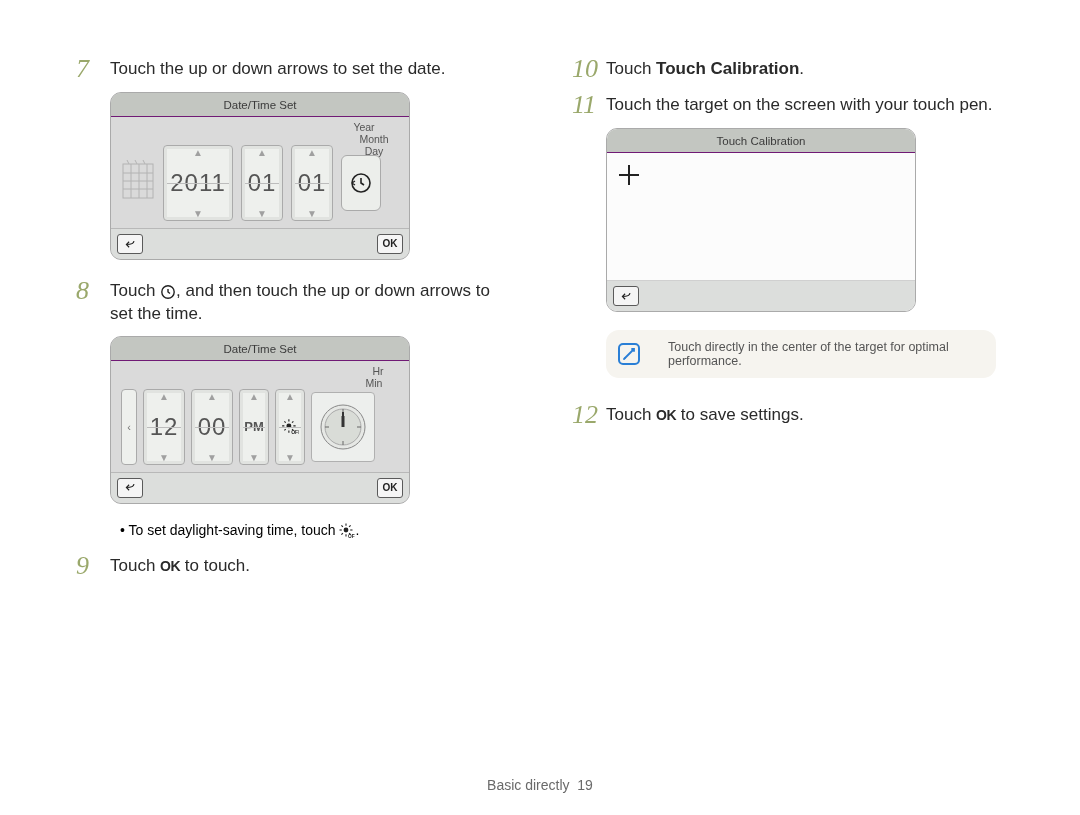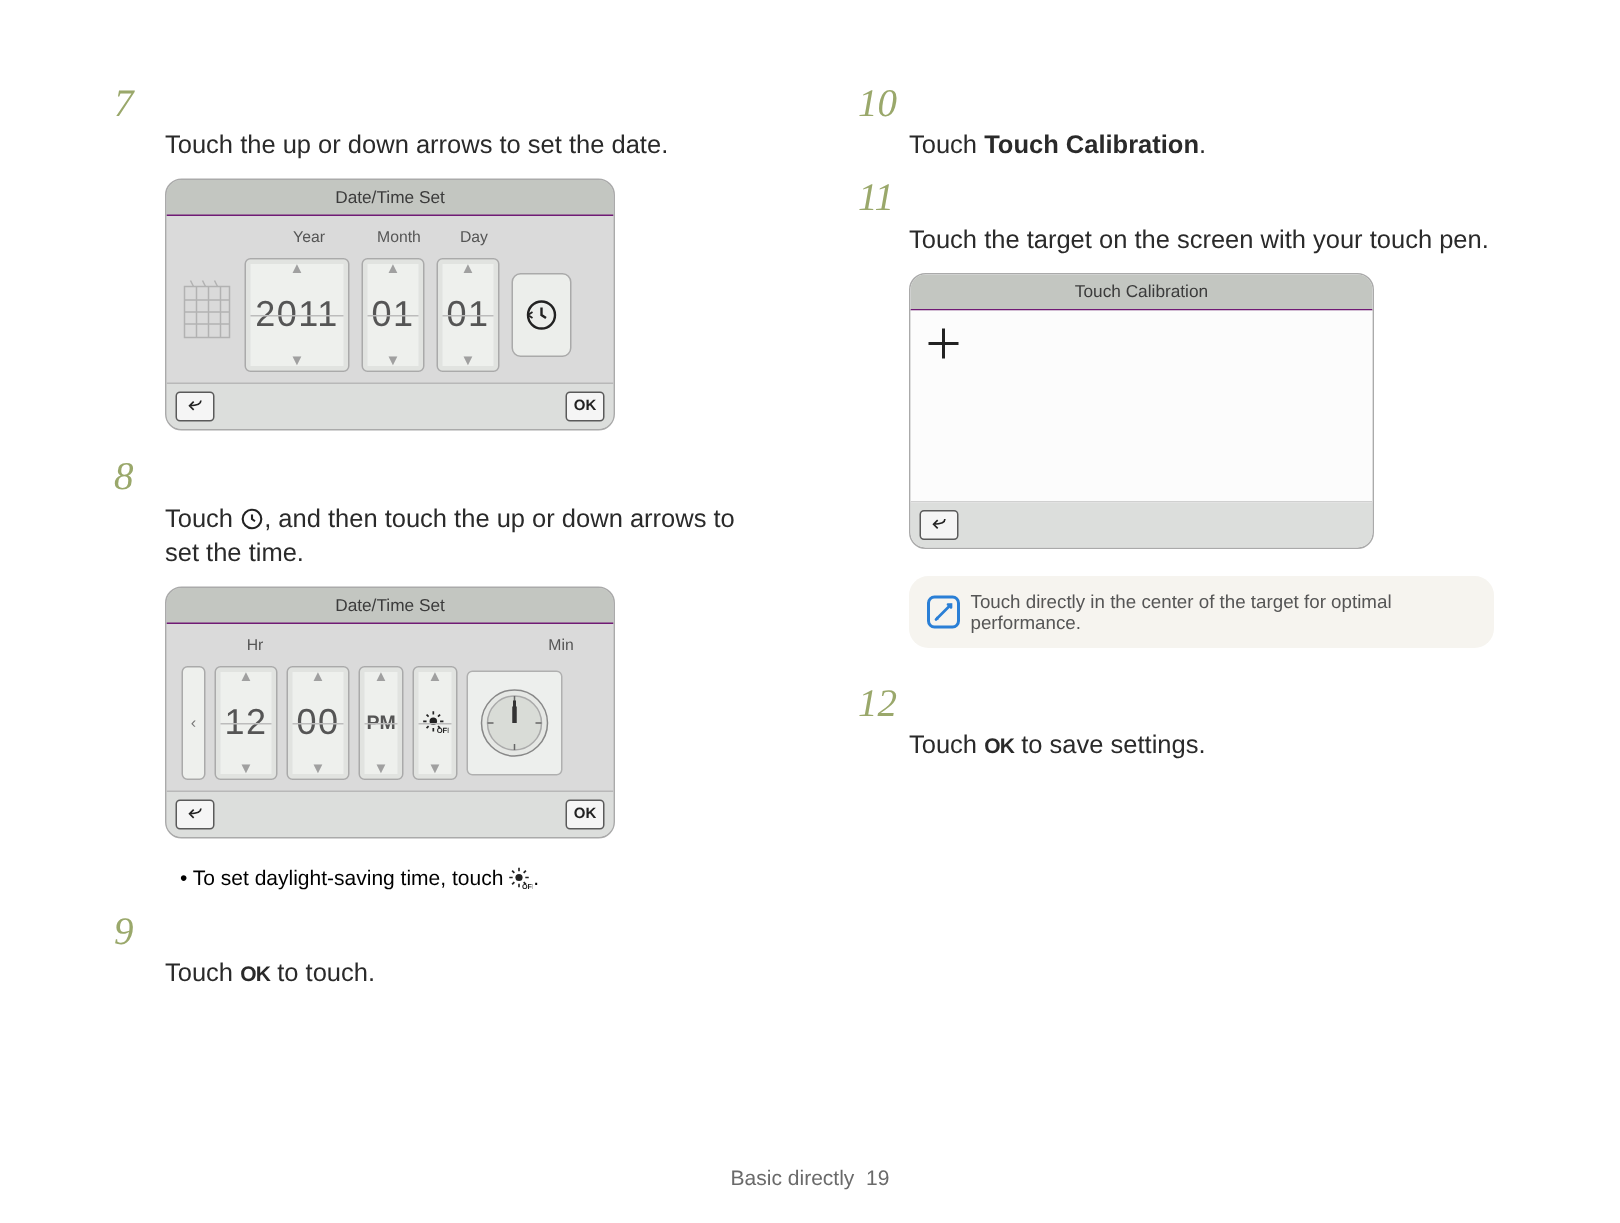--- a/index.html
+++ b/index.html
@@ -47,21 +47,20 @@
     line-height: 1;
     flex-shrink: 0;
     text-align: left;
     padding-top: 0px;
   }
   .step-text {
     font-size: 17px;
     line-height: 1.35;
     color: #2a2a2a;
     padding-top: 2px;
-    margin-top: 28px;
   }
   .step-text b { font-weight: bold; }
   .inline-ok {
     font-weight: 900;
     font-size: 14px;
     letter-spacing: -0.5px;
   }
   .inline-icon {
     display: inline-flex;
     vertical-align: middle;
@@ -95,20 +94,21 @@
     border-bottom: 1px solid #b8b8b8;
     position: relative;
     padding: 4px 10px 0 10px;
   }
   .screen-labels {
     display: flex;
     font-size: 10.5px;
     color: #555;
     height: 16px;
     align-items: flex-end;
+    flex-direction: column;
   }
   .screen-footer {
     height: 30px;
     background: #dcdedc;
     display: flex;
     align-items: center;
     justify-content: space-between;
     padding: 0 6px;
   }
   .foot-btn {
@@ -250,21 +250,21 @@
   }
 
   .note-box {
     margin: 14px 0 24px 34px;
     width: 390px;
     background: #f6f4ef;
     border-radius: 13px;
     padding: 10px 12px;
     display: flex;
     align-items: center;
-    gap: 7px;
+    gap: 28px;
   }
   .note-icon {
     width: 22px; height: 22px;
     border: 2px solid #2a7fd6;
     border-radius: 5px;
     display:flex; align-items:center; justify-content:center;
     flex-shrink: 0;
   }
   .note-icon svg { width: 14px; height: 14px; }
   .note-text {

